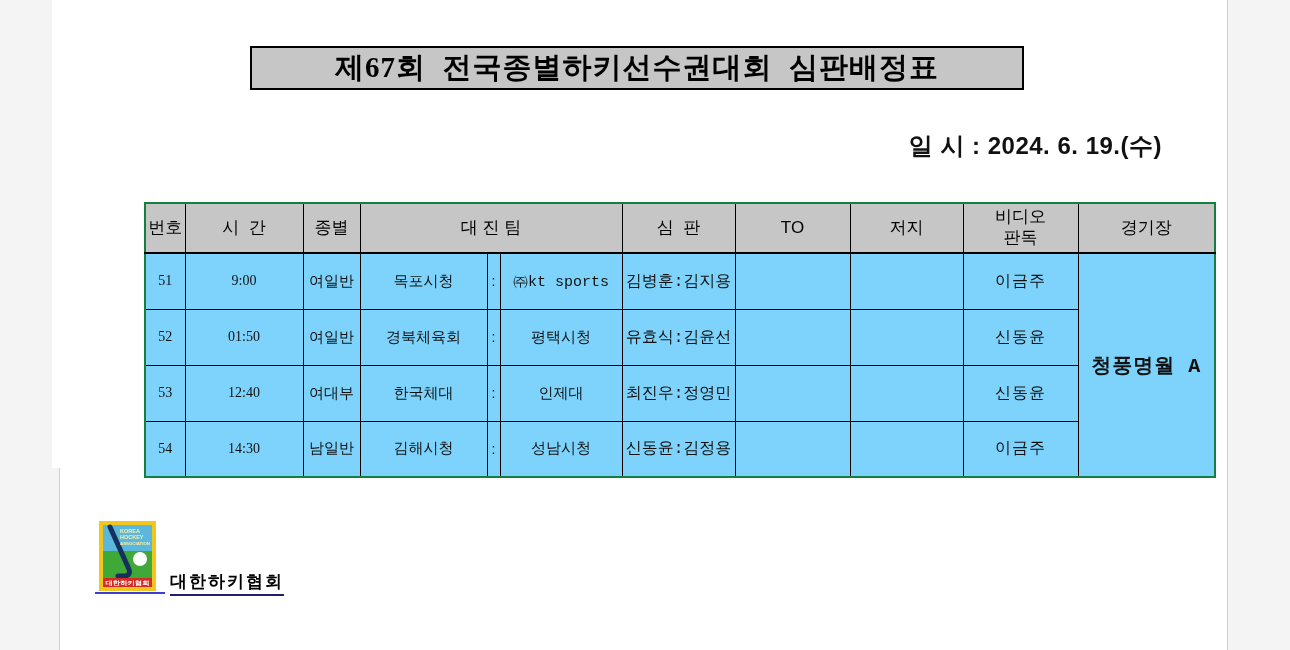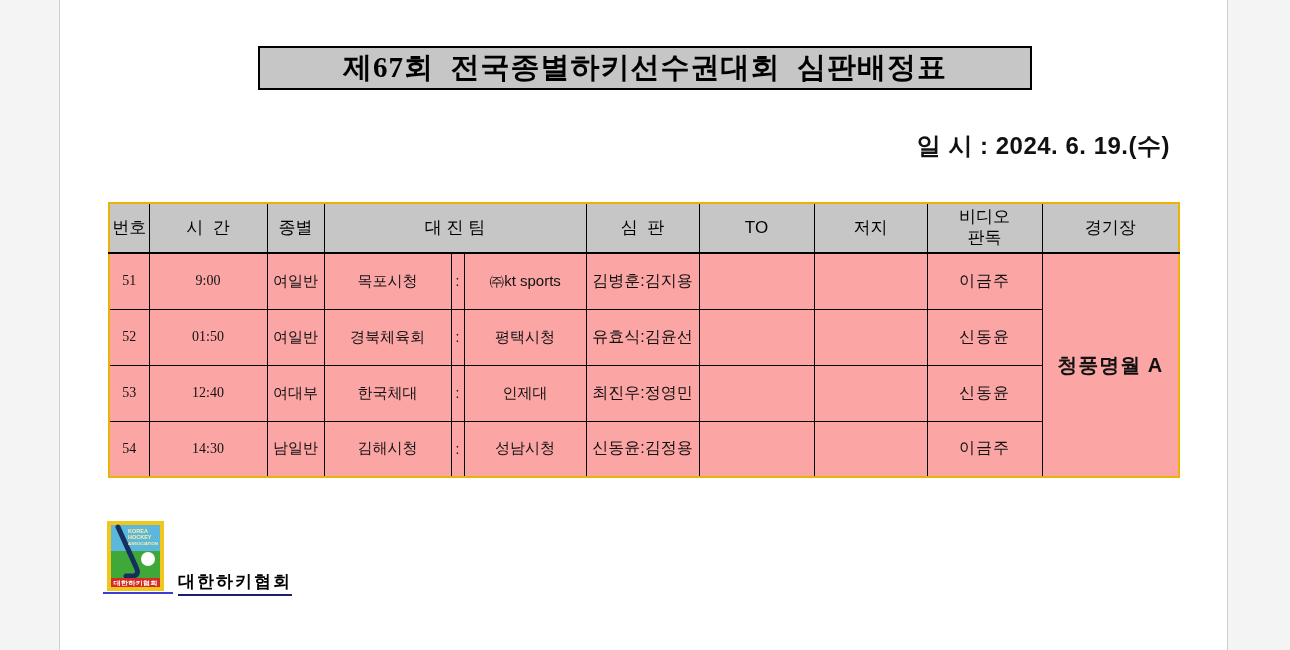--- a/index.html
+++ b/index.html
@@ -10,21 +10,21 @@
     overflow: hidden;
     position: relative;
   }
   .gutter {
     position: absolute; top: 0; height: 650px; background: #f4f4f4;
   }
   .gutter-left  { left: 0; width: 59px; border-right: 1px solid #cfcfcf; }
   .gutter-right { left: 1227px; width: 63px; border-left: 1px solid #cfcfcf; }
 
   .page {
-    position: absolute; left: 60px; top: 0; width: 1167px; height: 468px;
+    position: absolute; left: 52px; top: 0; width: 1167px; height: 468px;
     background: #ffffff;
   }
 
   .title-bar {
     position: absolute; left: 198px; top: 46px; width: 770px; height: 40px;
     background: #c6c6c6; border: 2px solid #000;
     display: flex; align-items: center; justify-content: center;
   }
   .title-text {
     font-family: "Liberation Serif", "DejaVu Serif", serif;
@@ -34,39 +34,39 @@
 
   .date-line {
     position: absolute; top: 130px; right: 57px;
     font-size: 24px; font-weight: 600; color: #111;
     white-space: pre; letter-spacing: 0.5px;
   }
 
   .table-wrap { position: absolute; left: 48px; top: 202px; }
   table.assign {
     border-collapse: collapse; table-layout: fixed;
-    border: 2px solid #eab308; background: #fca5a5;
+    border: 2px solid #15803d; background: #7dd3fc; margin-left: 44px;
   }
   table.assign th, table.assign td {
     border: 1px solid #000; text-align: center; vertical-align: middle;
     padding: 0; overflow: hidden; color: #111;
   }
   table.assign thead th {
     background: #c6c6c6; height: 48px;
     font-family: "Liberation Sans", sans-serif;
     font-size: 17px; font-weight: normal; color: #000;
     white-space: pre-wrap; line-height: 1.22;
     border-bottom: 2px solid #000;
   }
   table.assign tbody tr { height: 56px; }
   td.c-no, td.c-time {
     font-family: Liberation Serif, serif; font-size: 14px; color: #222;
   }
   td.c-cat, td.c-team, td.c-ref, td.c-video, td.c-venue {
-    font-family: Liberation Sans, sans-serif;
+    font-family: Liberation Mono, monospace;
   }
   td.c-cat  { font-size: 15px; }
   td.c-team { font-size: 15px; }
   td.c-vs   { font-size: 14px; font-family: "Liberation Sans", sans-serif; }
   td.c-ref  { font-size: 16px; }
   td.c-video{ font-size: 16px; letter-spacing: 1px; }
   td.c-venue{ font-size: 20px; font-weight: 600; letter-spacing: 1px; }
 
   .logo-link { position: absolute; left: 47px; top: 521px; width: 57px; height: 70px; display: block; }
   .logo-underline {

